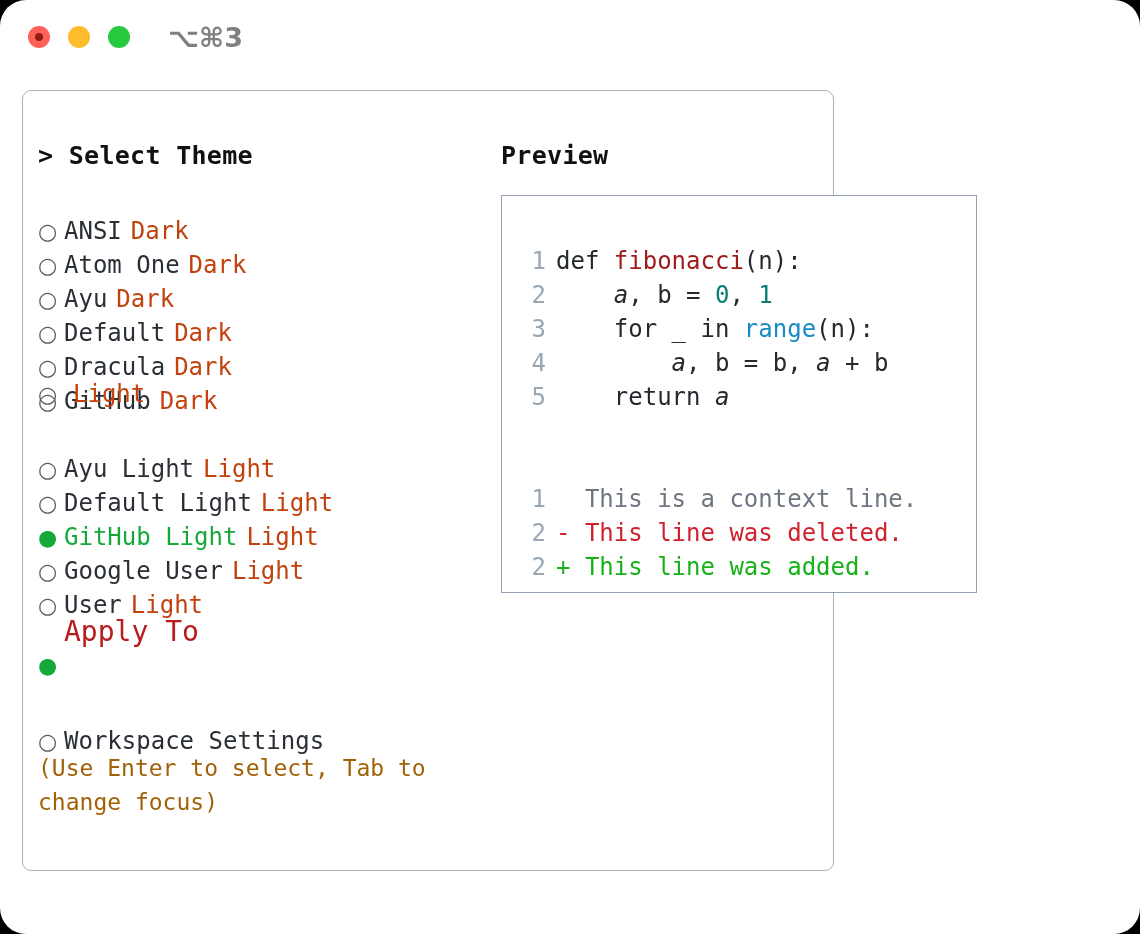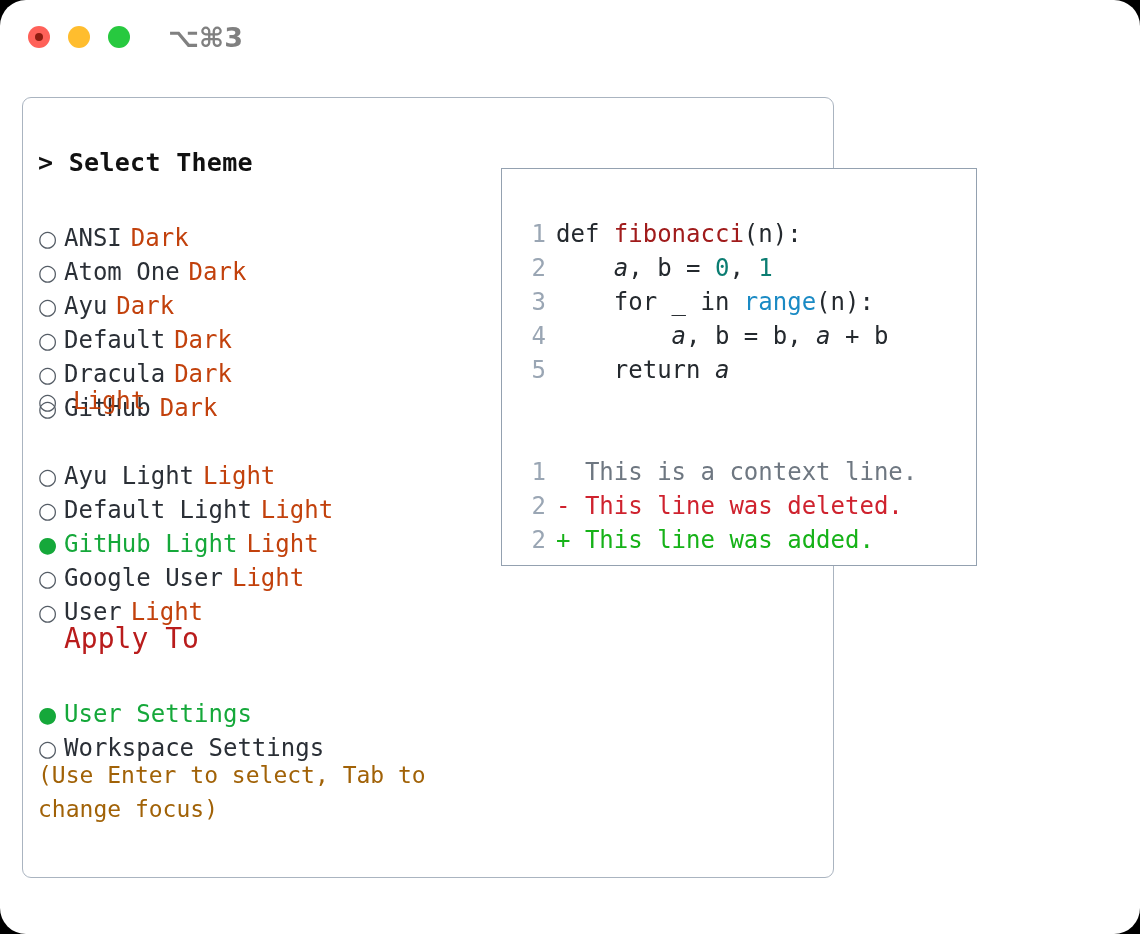--- a/index.html
+++ b/index.html
@@ -62,21 +62,21 @@
     font-size: 27px;
     font-weight: bold;
     color: #808080;
     letter-spacing: 0px;
     font-family: "DejaVu Sans", sans-serif;
   }
   
   .panel {
     position: absolute;
     left: 22px;
-    top: 97px;
+    top: 90px;
     width: 812px;
     height: 781px;
     border: 1.6px solid #aab4c0;
     border-radius: 9px;
     box-sizing: border-box;
     background: #ffffff;
   }
   
   .left-col {
     position: absolute;
@@ -205,27 +205,28 @@
           <div class="row"><span class="bullet">○</span><span class="row-label">Default Light</span><span class="row-tag">Light</span></div>
           <div class="row selected"><span class="bullet selected">●</span><span class="row-label">GitHub Light</span><span class="row-tag">Light</span></div>
           <div class="row"><span class="bullet">○</span><span class="row-label">Google User</span><span class="row-tag">Light</span></div>
           <div class="row"><span class="bullet">○</span><span class="row-label">User</span><span class="row-tag">Light</span></div>
         </div>
 
       <div class="section-gap"></div>
 
       <div class="apply-title">Apply To</div>
       <div class="apply-list">
-          <div class="row selected"><span class="bullet selected">●</span><span class="row-label">User Settings</span></div>
+          <div class="row selected"><span class="bullet selected">●</span></div>
           <div class="row"><span class="bullet">○</span><span class="row-label">Workspace Settings</span></div>
         </div>
 
       <div class="hint">(Use Enter to select, Tab to change focus)</div>
     </div>
 
     <div class="right-col">
+      <div class="col-title">Preview</div>
       <div class="preview-box">
         <div class="code"><div class="cline"><span class="lno">1</span><span><span class="tok-plain">def </span><span class="tok-func">fibonacci</span><span class="tok-plain">(n):</span></span></div><div class="cline"><span class="lno">2</span><span><span class="tok-plain">    </span><span class="tok-var">a</span><span class="tok-plain">, b = </span><span class="tok-num">0</span><span class="tok-plain">, </span><span class="tok-num">1</span></span></div><div class="cline"><span class="lno">3</span><span><span class="tok-plain">    for _ in </span><span class="tok-builtin">range</span><span class="tok-plain">(n):</span></span></div><div class="cline"><span class="lno">4</span><span><span class="tok-plain">        </span><span class="tok-var">a</span><span class="tok-plain">, b = b, </span><span class="tok-var">a</span><span class="tok-plain"> + b</span></span></div><div class="cline"><span class="lno">5</span><span><span class="tok-plain">    return </span><span class="tok-var">a</span></span></div><div class="cline">&nbsp;</div><div class="cline">&nbsp;</div><div class="cline"><span class="lno">1</span><span class="diff-ctx"> </span><span class="diff-ctx"> This is a context line.</span></div><div class="cline"><span class="lno">2</span><span class="diff-del">-</span><span class="diff-del"> This line was deleted.</span></div><div class="cline"><span class="lno">2</span><span class="diff-add">+</span><span class="diff-add"> This line was added.</span></div></div>
       </div>
     </div>
 
   </div>
 </div>
 
 </body></html>

